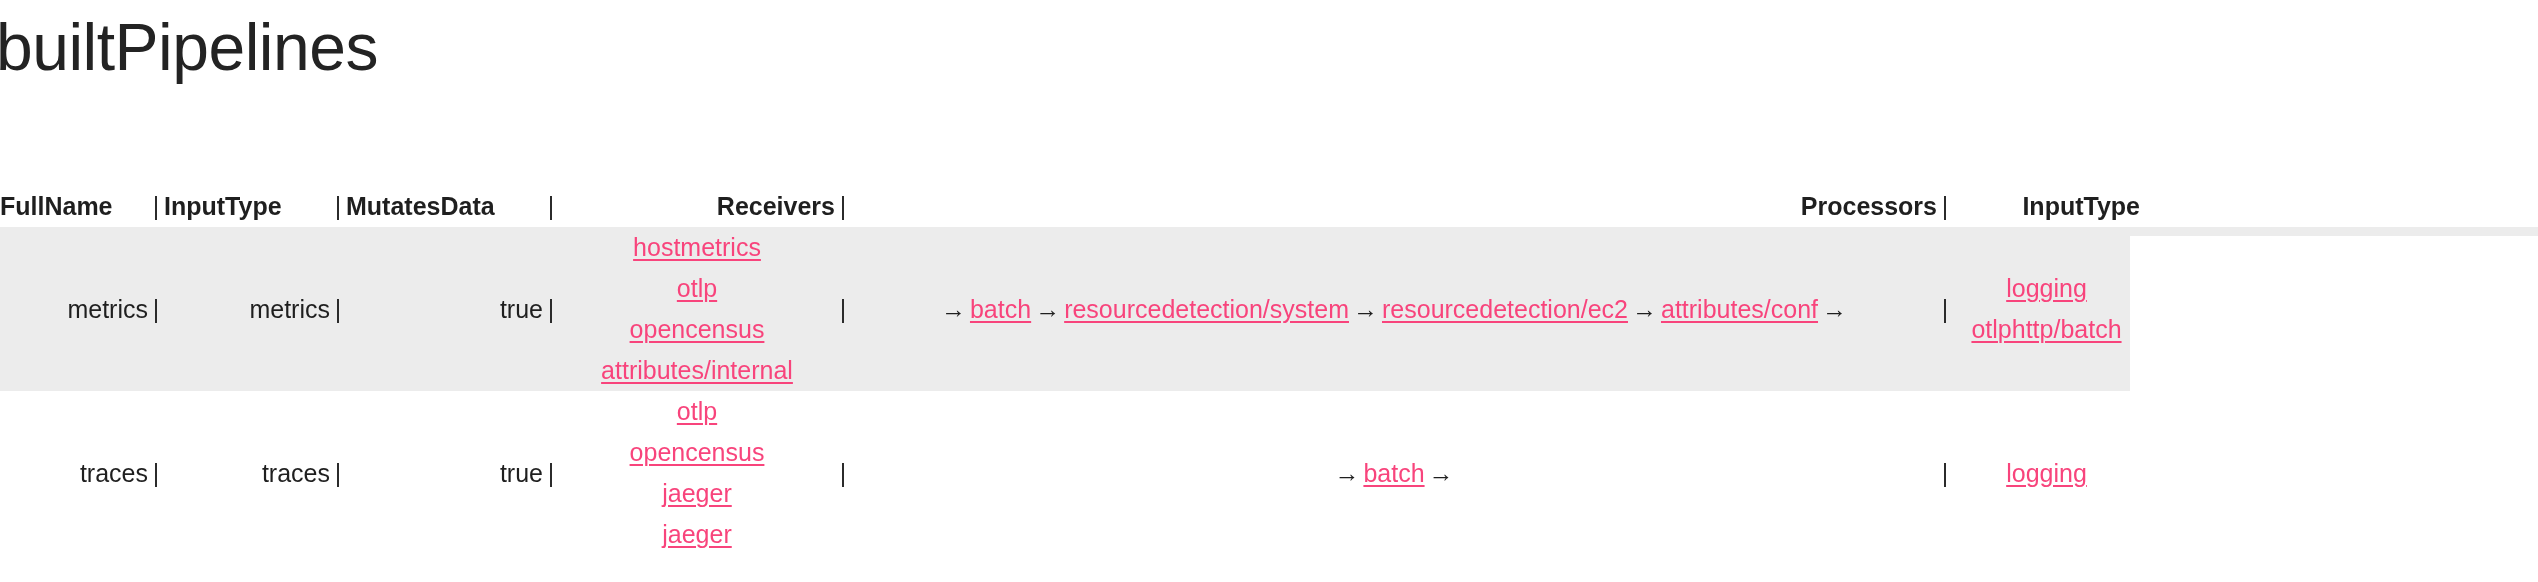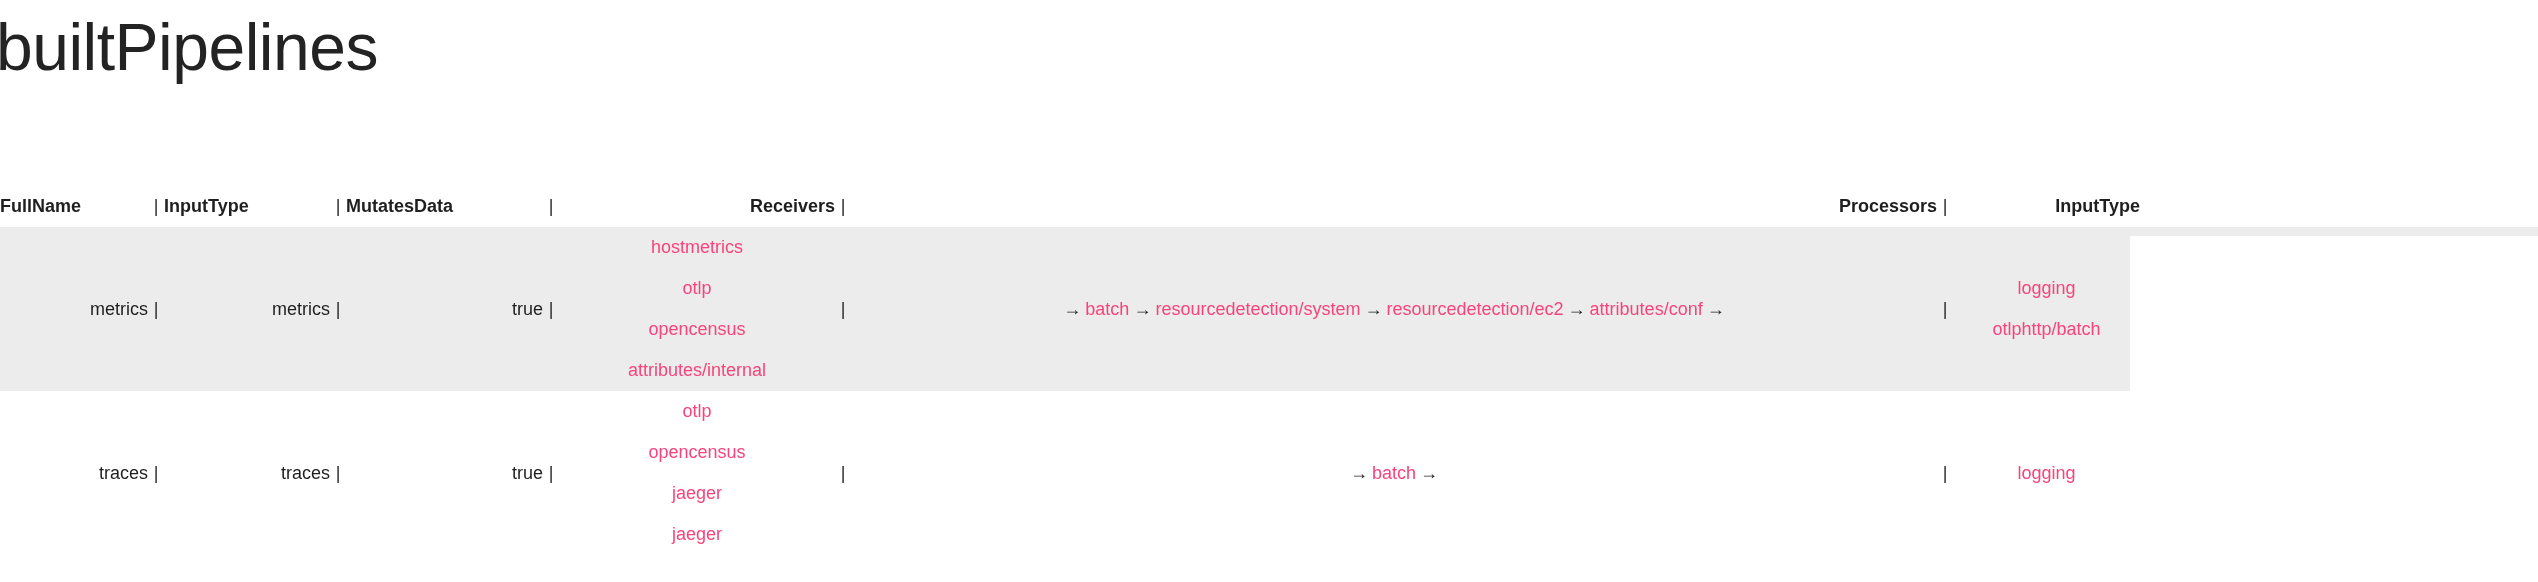--- a/index.html
+++ b/index.html
@@ -56,21 +56,21 @@
   .pipeline-table col.c-sep4       { width: 16px;  }
   .pipeline-table col.c-processors { width: 1086px;}
   .pipeline-table col.c-sep5       { width: 16px;  }
   .pipeline-table col.c-exporters  { width: 187px; }
   .pipeline-table col.c-tail       { width: 398px; }
 
   .pipeline-table th,
   .pipeline-table td {
     padding: 0;
     vertical-align: middle;
-    font-size: 18px;
+    font-size: 25px;
     line-height: 41px;
   }
 
   thead th {
     font-weight: 700;
     font-size: 25px;
     text-align: right;
     padding-bottom: 10px;
     color: #1f1f1f;
     white-space: nowrap;
@@ -107,20 +107,21 @@
   .chain {
     display: block;
     text-align: center;
     white-space: nowrap;
     line-height: 41px;
   }
   .chain .arrow { color: #1f1f1f; padding: 0 4px; }
 
   a.link, .link {
     color: #f8447c;
+    text-decoration: underline;
     text-decoration-thickness: 2px;
     text-underline-offset: 3px;
     cursor: pointer;
   }
 
   
   td.exporters-cell { overflow: visible; }
   .clip-guard {
     position: absolute;
     left: 2130px;

